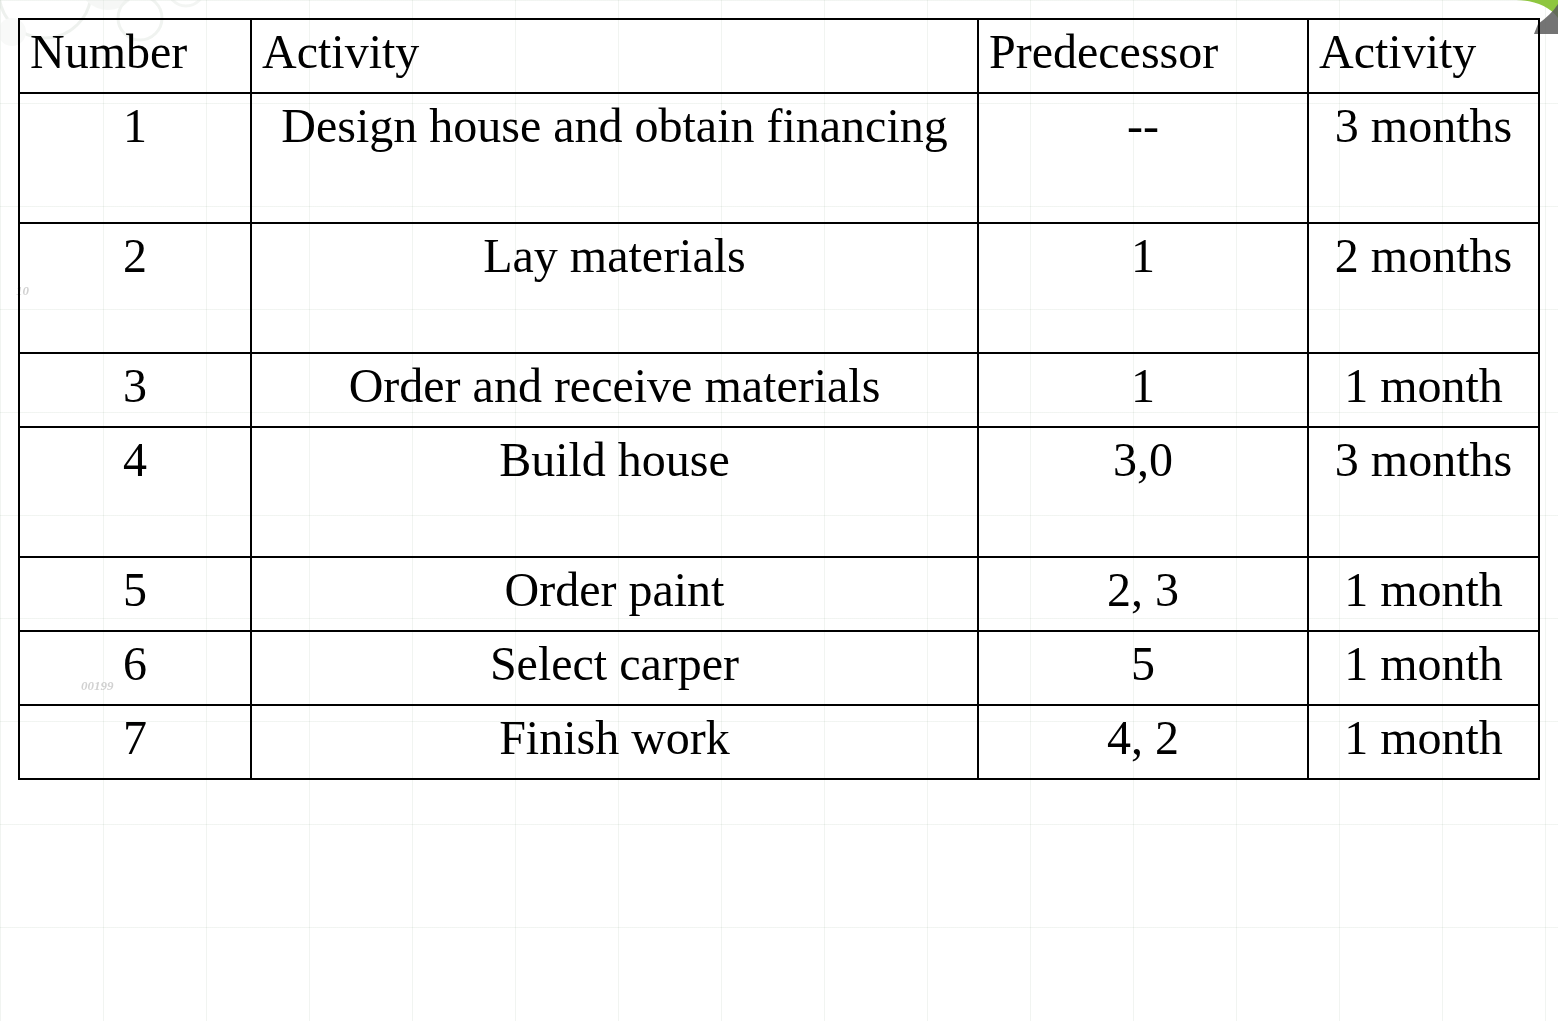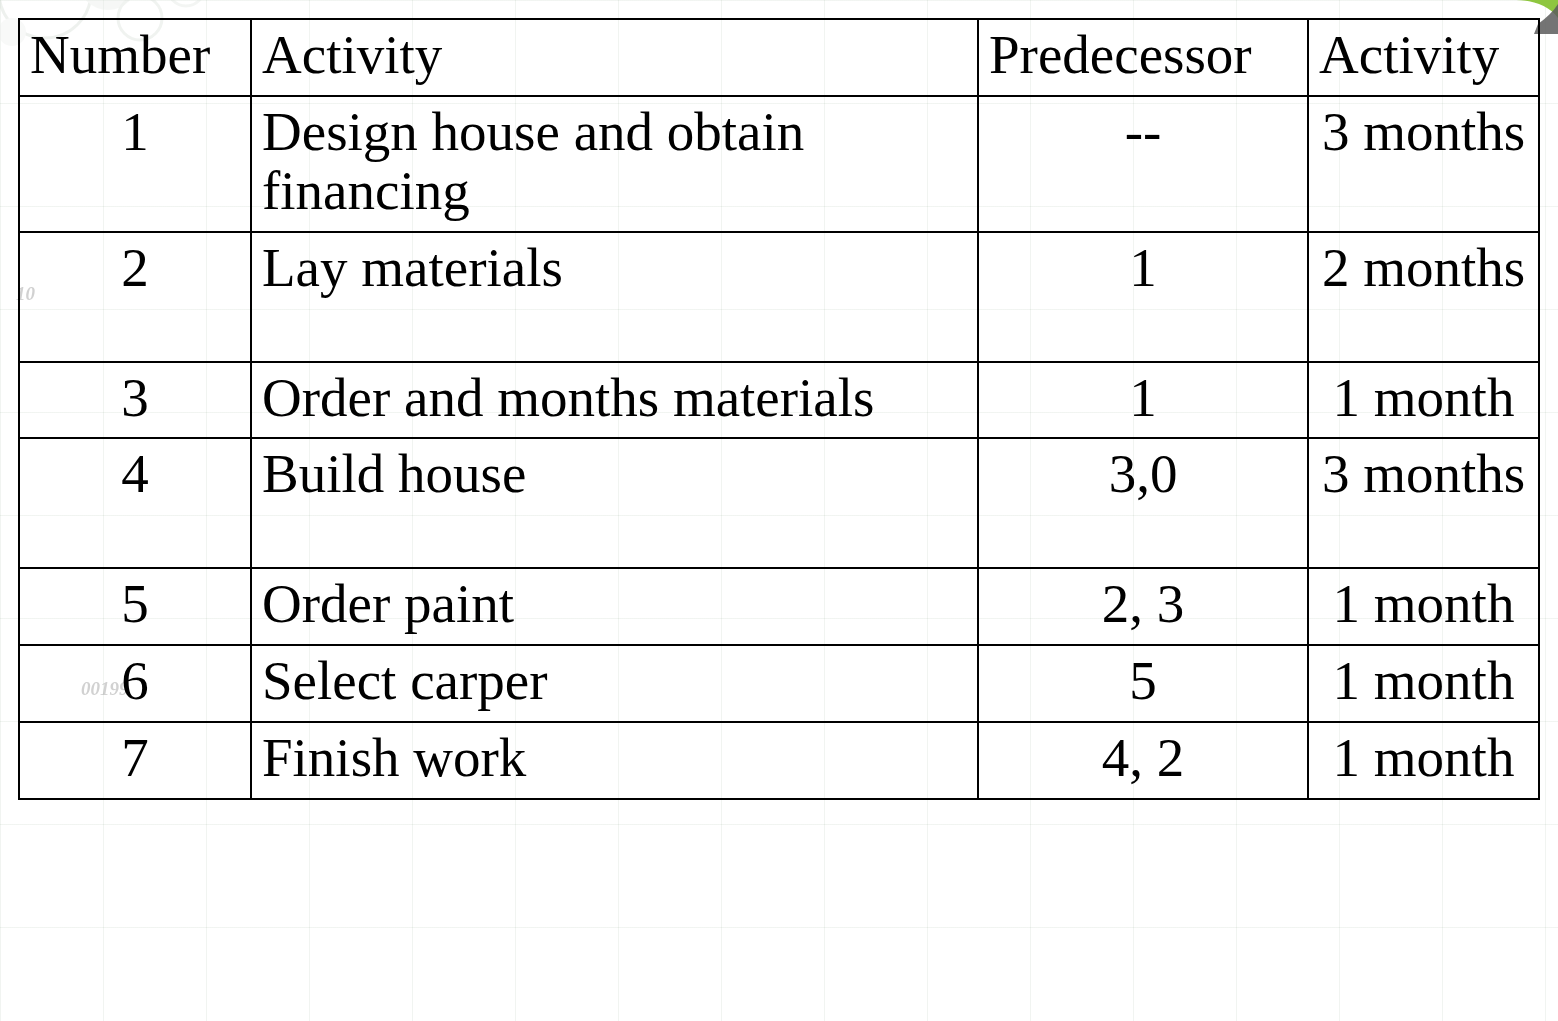--- a/index.html
+++ b/index.html
@@ -42,21 +42,21 @@
     width: 60px;
     height: 34px;
     pointer-events: none;
   }
   .watermark {
     position: absolute;
     font-family: "Liberation Serif", serif;
     font-style: italic;
     font-weight: bold;
     color: rgba(140,140,140,0.40);
-    font-size: 19px;
+    font-size: 13px;
     pointer-events: none;
   }
   .wm-1 { left: 16px; top: 283px; }
   .wm-2 { left: 46px; top: 678px; margin-left: 35px; }
 
   
   .table-wrap {
     position: absolute;
     left: 18px;
     top: 18px;
@@ -65,38 +65,38 @@
   table.activity-table {
     border-collapse: collapse;
     width: 1520px;
     table-layout: fixed;
   }
   table.activity-table td,
   table.activity-table th {
     border: 2px solid #000000;
     vertical-align: top;
     padding: 6px 10px 10px 10px;
-    font-size: 55px;
+    font-size: 48px;
     line-height: 1.07;
     font-weight: normal;
   }
   col.c-number  { width: 232px; }
   col.c-activity{ width: 727px; }
   col.c-pred    { width: 330px; }
   col.c-dur     { width: 231px; }
 
   th.h-number, th.h-activity, th.h-pred, th.h-dur {
     text-align: left;
     padding-top: 2px;
     padding-bottom: 14px;
   }
   th.h-number { padding-left: 18px; }
 
   td.num  { text-align: center; }
-  td.act  { text-align: left; }
+  td.act  { text-align: center; }
   td.pred { text-align: center; }
   td.dur  { text-align: center; }
 
   
   tr.r-head td, tr.r-head th { height: 56px; }
   tr.h2 td { height: 112px; }
   tr.h1 td { height: 56px; }
 </style>
 </head>
 <body>
@@ -143,21 +143,21 @@
         <td class="dur">3 months</td>
       </tr>
       <tr class="h2">
         <td class="num">2</td>
         <td class="act">Lay materials</td>
         <td class="pred">1</td>
         <td class="dur">2 months</td>
       </tr>
       <tr class="h1">
         <td class="num">3</td>
-        <td class="act">Order  and months materials</td>
+        <td class="act">Order  and receive materials</td>
         <td class="pred">1</td>
         <td class="dur">1 month</td>
       </tr>
       <tr class="h2">
         <td class="num">4</td>
         <td class="act">Build house</td>
         <td class="pred">3,0</td>
         <td class="dur">3 months</td>
       </tr>
       <tr class="h1">

